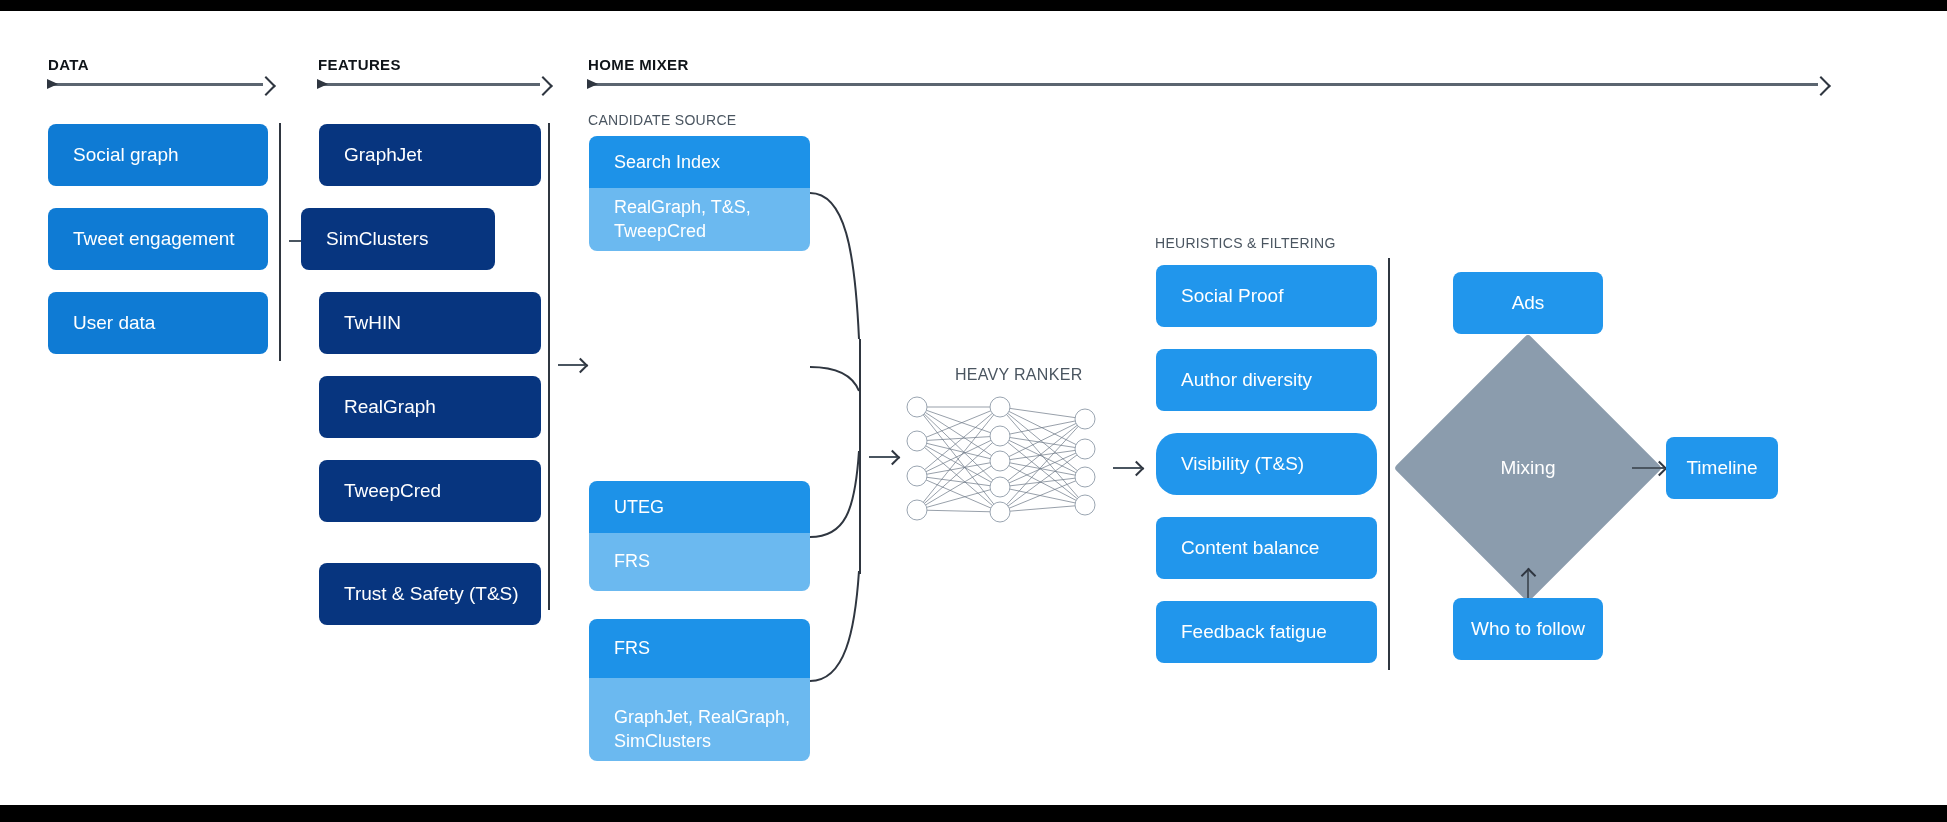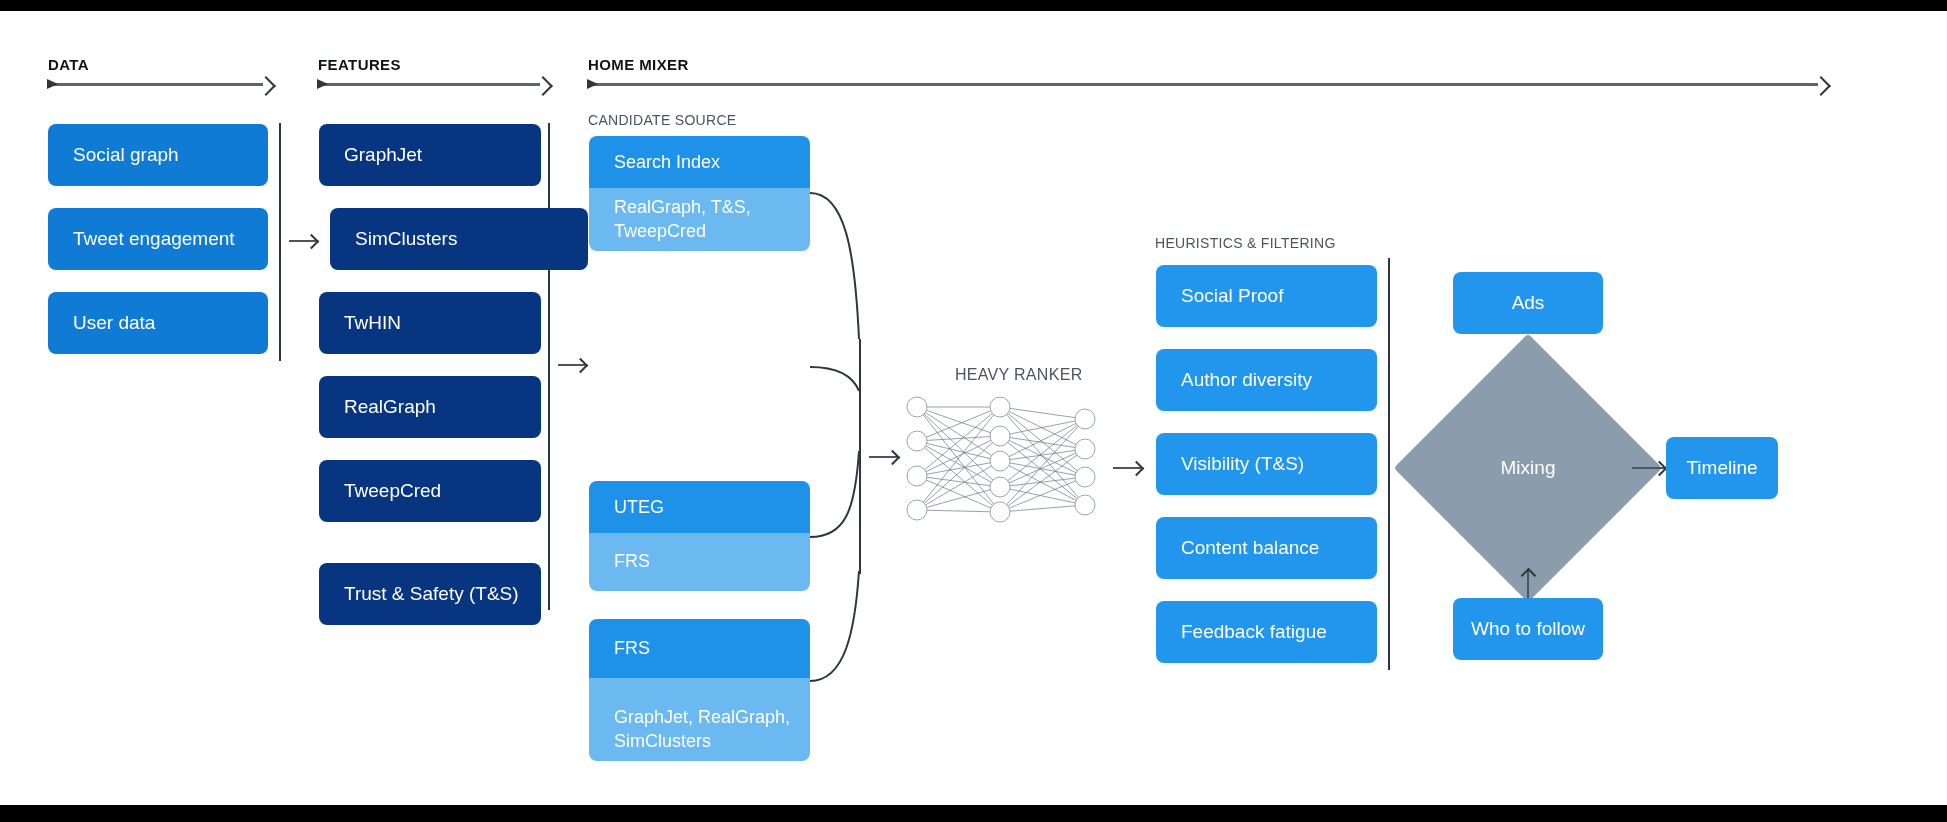--- a/index.html
+++ b/index.html
@@ -78,21 +78,21 @@
   </div>
   <div class="box data" style="left:48px;top:281px;width:220px;height:62px;">
     <span>User data</span>
   </div>
 
   <div class="arr" style="left:289px;top:229px;width:27px;"></div>
 
   <div class="box feat" style="left:319px;top:113px;width:222px;height:62px;">
     <span>GraphJet</span>
   </div>
-  <div class="box feat" style="left:330px;top:197px;width:258px;height:62px;">
+  <div class="box feat" style="left:301px;top:197px;width:194px;height:62px;">
     <span>SimClusters</span>
   </div>
   <div class="box feat" style="left:319px;top:281px;width:222px;height:62px;">
     <span>TwHIN</span>
   </div>
   <div class="box feat" style="left:319px;top:365px;width:222px;height:62px;">
     <span>RealGraph</span>
   </div>
   <div class="box feat" style="left:319px;top:449px;width:222px;height:62px;">
     <span>TweepCred</span>
@@ -192,21 +192,21 @@
   </div>
 
   <div class="arr" style="left:1113px;top:456px;width:28px;"></div>
 
   <div class="box heur" style="left:1156px;top:254px;width:221px;height:62px;">
     <span>Social Proof</span>
   </div>
   <div class="box heur" style="left:1156px;top:338px;width:221px;height:62px;">
     <span>Author diversity</span>
   </div>
-  <div class="box heur" style="left:1156px;top:422px;width:221px;height:62px;">
+  <div class="box heur" style="left:1156px;top:422px;width:221px;height:62px;border-radius:21px;">
     <span>Visibility (T&amp;S)</span>
   </div>
   <div class="box heur" style="left:1156px;top:506px;width:221px;height:62px;">
     <span>Content balance</span>
   </div>
   <div class="box heur" style="left:1156px;top:590px;width:221px;height:62px;">
     <span>Feedback fatigue</span>
   </div>
 
   <div class="arr" style="left:1400px;top:456px;width:30px;"></div>

